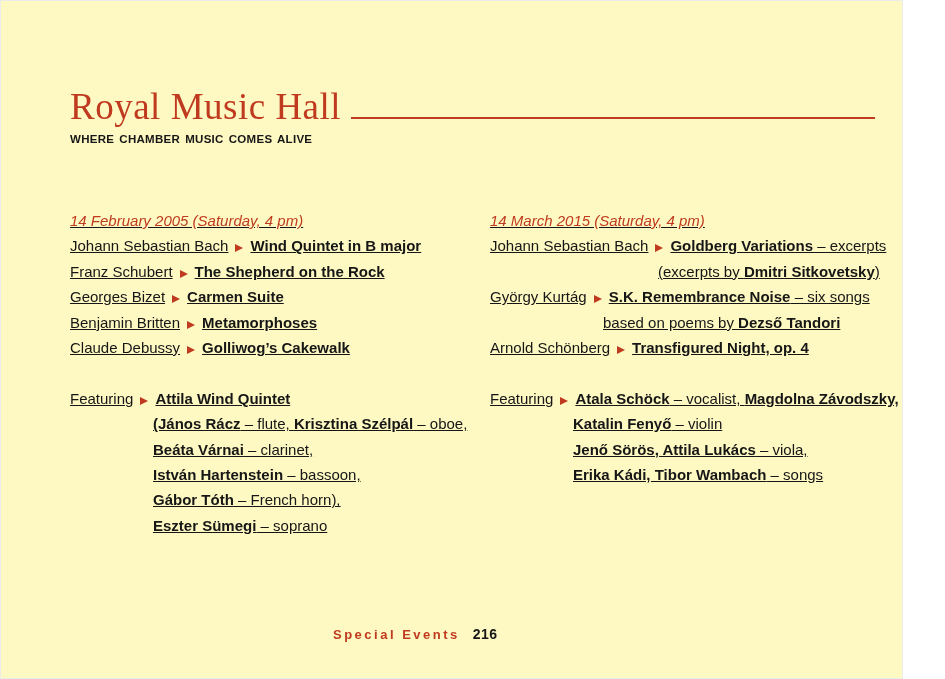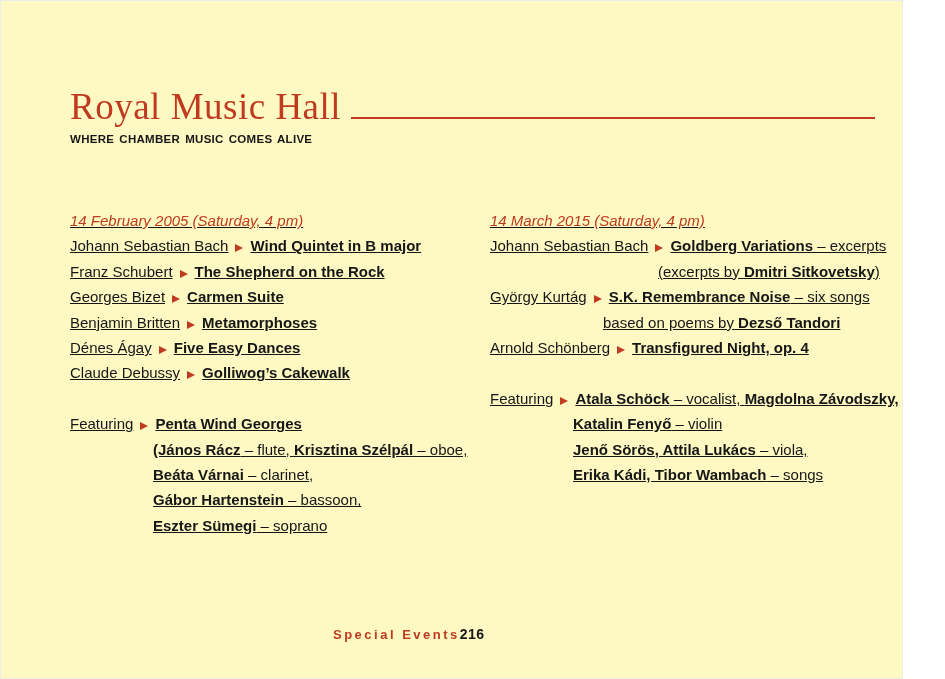--- a/index.html
+++ b/index.html
@@ -73,20 +73,21 @@
     margin: 0 7px;
     vertical-align: -1px;
   }
 
   
   .footer {
     position: absolute;
     left: 333px; top: 626px;
     display: flex;
     align-items: baseline;
+    gap: 13px;
   }
   .footer-section {
     color: var(--accent);
     font-weight: 700;
     font-size: 13px;
     letter-spacing: 2.5px;
   }
   .footer-page {
     color: var(--ink);
     font-weight: 700;
@@ -108,26 +109,26 @@
   </header>
 
   <main class="columns">
     <section class="col">
       <div class="event-date">14 February 2005 (Saturday, 4 pm)</div>
       <div class="lines">
           <div class="line"><span class="seg">Johann Sebastian Bach</span><span class="marker"></span><span class="seg seg-bold">Wind Quintet in B major</span></div>
           <div class="line"><span class="seg">Franz Schubert</span><span class="marker"></span><span class="seg seg-bold">The Shepherd on the Rock</span></div>
           <div class="line"><span class="seg">Georges Bizet</span><span class="marker"></span><span class="seg seg-bold">Carmen Suite</span></div>
           <div class="line"><span class="seg">Benjamin Britten</span><span class="marker"></span><span class="seg seg-bold">Metamorphoses</span></div>
-          <div class="line"><span class="seg">Dénes Ágay</span><span class="marker"></span><span class="seg seg-bold">Five Easy Dances</span></div>
           <div class="line"><span class="seg">Claude Debussy</span><span class="marker"></span><span class="seg seg-bold">Golliwog’s Cakewalk</span></div>
-          <div class="line gap"><span class="seg">Featuring</span><span class="marker"></span><span class="seg seg-bold">Penta Wind Georges</span></div>
+          <div class="line gap"><span class="seg">Featuring</span><span class="marker"></span><span class="seg seg-bold">Attila Wind Quintet</span></div>
           <div class="line" style="padding-left: 83px;"><span class="seg seg-bold">(János Rácz</span><span class="seg"> – flute, </span><span class="seg seg-bold">Krisztina Szélpál</span><span class="seg"> – oboe,</span></div>
           <div class="line" style="padding-left: 83px;"><span class="seg seg-bold">Beáta Várnai</span><span class="seg"> – clarinet,</span></div>
-          <div class="line" style="padding-left: 83px;"><span class="seg seg-bold">Gábor Hartenstein</span><span class="seg"> – bassoon,</span></div>
+          <div class="line" style="padding-left: 83px;"><span class="seg seg-bold">István Hartenstein</span><span class="seg"> – bassoon,</span></div>
+          <div class="line" style="padding-left: 83px;"><span class="seg seg-bold">Gábor Tóth</span><span class="seg"> – French horn),</span></div>
           <div class="line" style="padding-left: 83px;"><span class="seg seg-bold">Eszter Sümegi</span><span class="seg"> – soprano</span></div>
         </div>
     </section>
     <section class="col col-right">
       <div class="event-date">14 March 2015 (Saturday, 4 pm)</div>
       <div class="lines">
           <div class="line"><span class="seg">Johann Sebastian Bach</span><span class="marker"></span><span class="seg seg-bold">Goldberg Variations</span><span class="seg"> – excerpts</span></div>
           <div class="line" style="padding-left: 168px;"><span class="seg">(excerpts by </span><span class="seg seg-bold">Dmitri Sitkovetsky</span><span class="seg">)</span></div>
           <div class="line"><span class="seg">György Kurtág</span><span class="marker"></span><span class="seg seg-bold">S.K. Remembrance Noise</span><span class="seg"> – six songs</span></div>
           <div class="line" style="padding-left: 113px;"><span class="seg">based on poems by </span><span class="seg seg-bold">Dezső Tandori</span></div>

